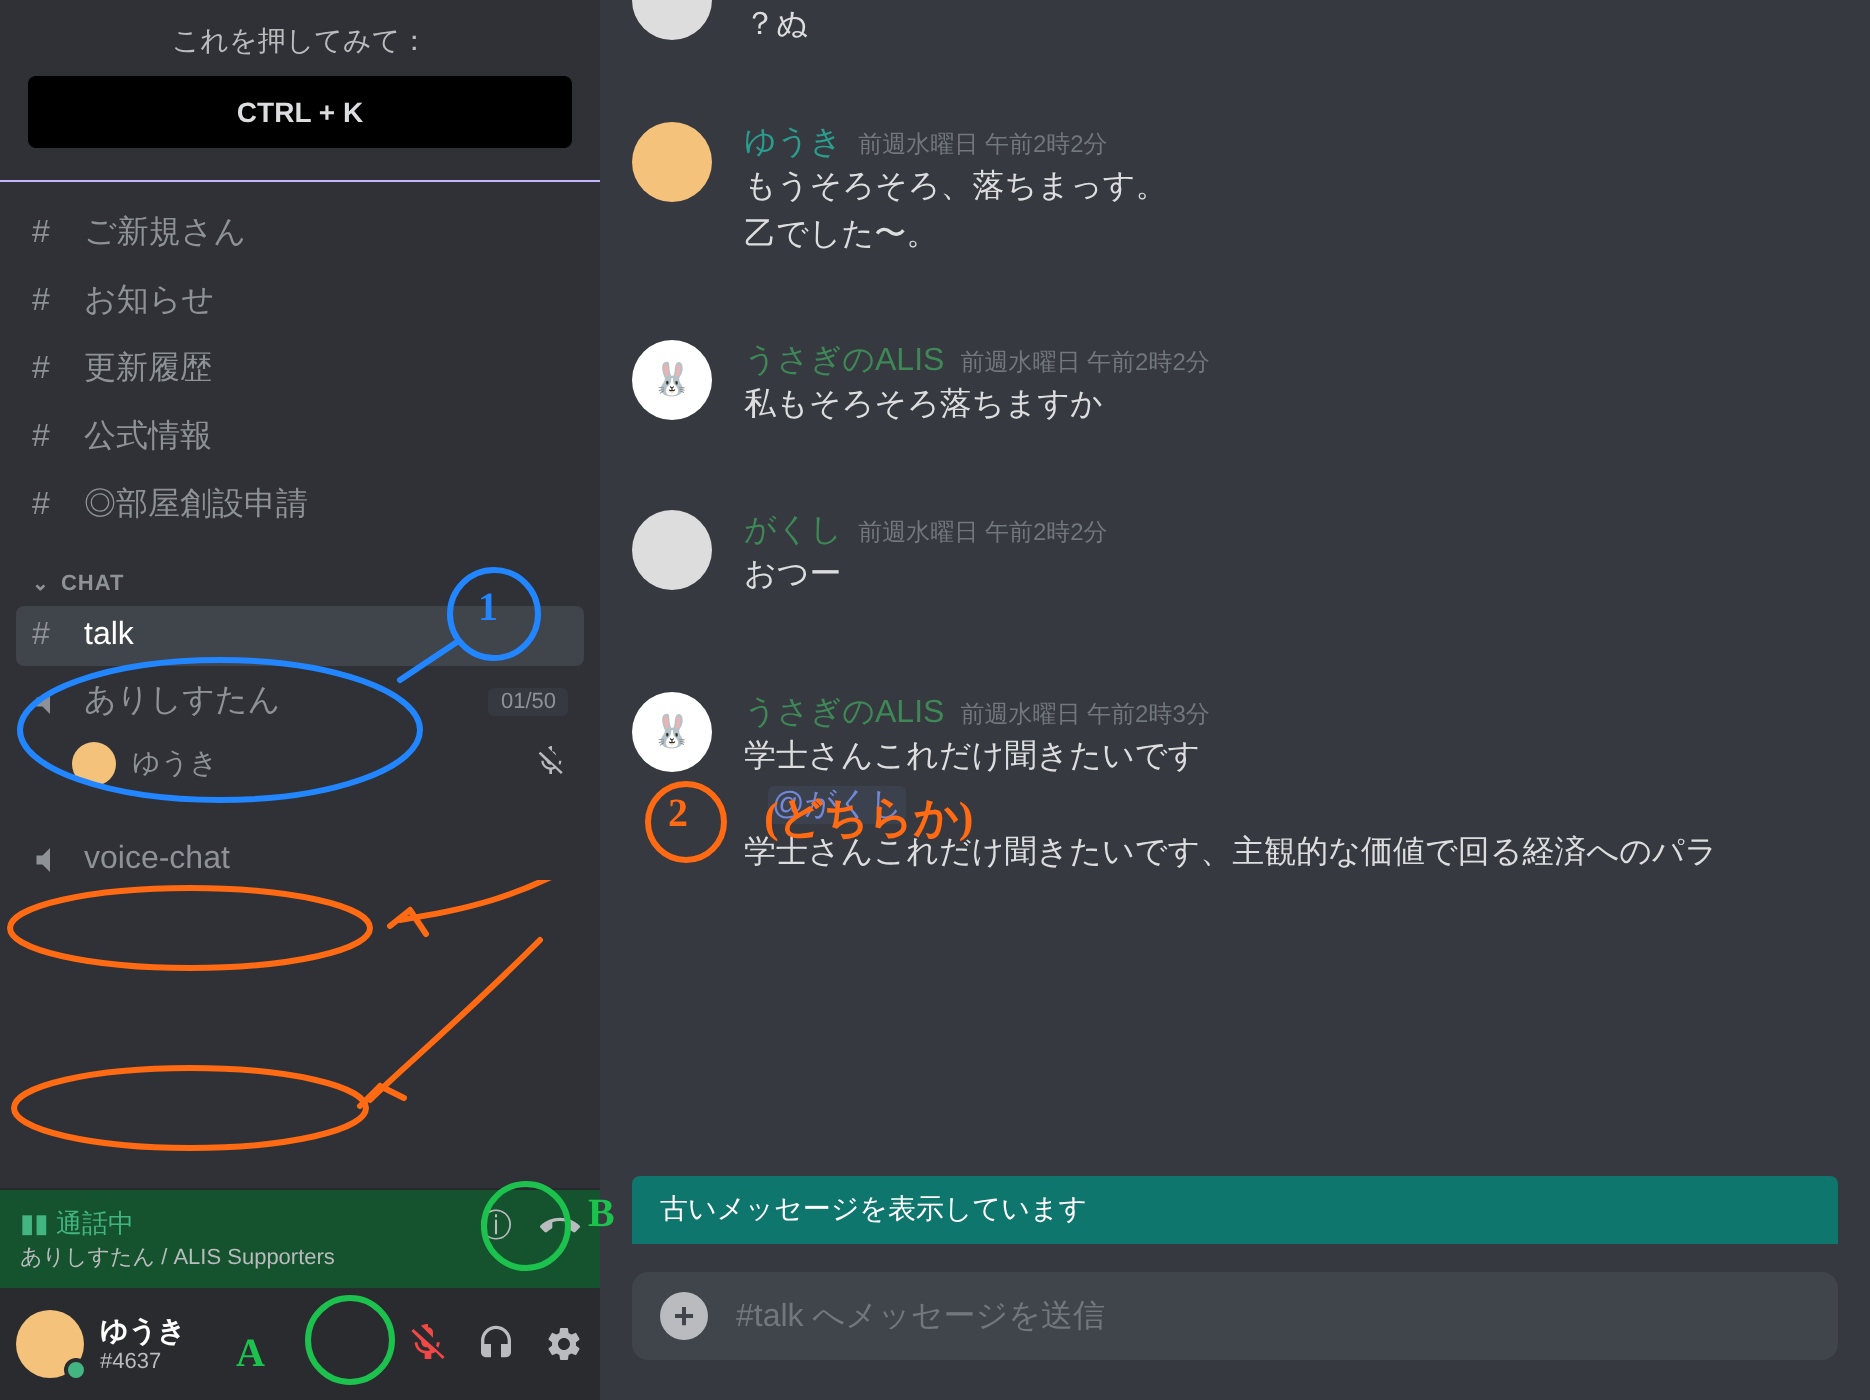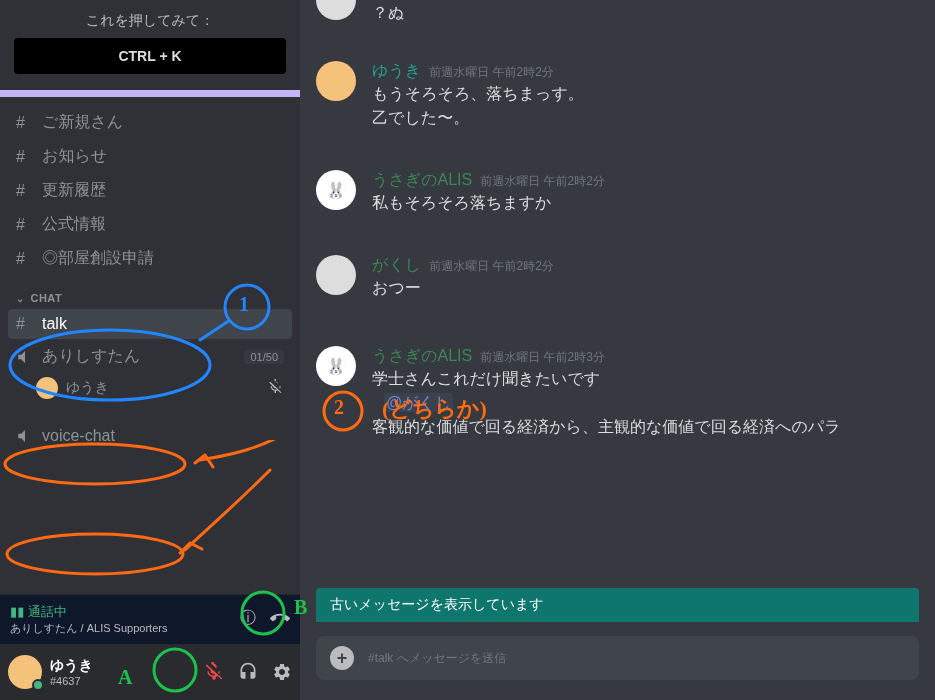--- a/index.html
+++ b/index.html
@@ -14,21 +14,21 @@
   position: relative;
 }
 .sidebar {
   width: 300px;
   background: #2f3136;
   display: flex;
   flex-direction: column;
 }
 .search-box {
   padding: 12px 14px 16px;
-  border-bottom: 7px solid #c4b5fd;
+  border-bottom: 1px solid #c4b5fd;
 }
 .search-hint {
   font-size: 14px;
   color: #b9bbbe;
   text-align: center;
   margin-bottom: 8px;
 }
 .shortcut-box {
   background: #000000;
   border-radius: 4px;
@@ -95,24 +95,24 @@
   color: #8e9297;
   font-size: 14px;
 }
 .vc-user .avatar {
   width: 22px; height: 22px; border-radius: 50%; margin-right: 8px;
   background: #f4c27a;
   display: inline-block;
 }
 .vc-user .mute-icon { margin-left: auto; color: #b9bbbe; }
 .connection-panel {
-  background: #0f172a;
+  background: #14532d;
   padding: 8px 10px;
   display: flex;
-  align-items: center;
+  align-items: flex-start;
   border-top: 1px solid #26282c;
 }
 .conn-left { flex: 1; }
 .conn-status {
   color: #43b581;
   font-size: 13px;
   font-weight: 500;
 }
 .conn-sub {
   color: #b9bbbe;
@@ -202,21 +202,21 @@
 }
 .plus-circle {
   width: 24px; height: 24px; border-radius: 50%;
   background: #b9bbbe;
   color: #40444b;
   display: flex; align-items: center; justify-content: center;
   font-size: 18px; font-weight: 700;
   margin-right: 14px;
   cursor: pointer;
 }
-.input-placeholder { color: #72767d; font-size: 12px; }
+.input-placeholder { color: #72767d; font-size: 16px; }
 
 
 .anno { position: absolute; pointer-events: none; }
 .anno-text {
   font-family: "Comic Sans MS", cursive;
   font-size: 20px;
   font-weight: 600;
 }
 .blue { color: #2186ff; stroke: #2186ff; }
 .orange { color: #ff6a13; stroke: #ff6a13; }
@@ -388,21 +388,21 @@
 
     <div class="msg" style="margin-top:32px;">
       <div class="avatar white-bunny">🐰</div>
       <div class="msg-body">
         <div class="msg-header">
           <span class="msg-user green">うさぎのALIS</span>
           <span class="msg-time">前週水曜日 午前2時3分</span>
         </div>
         <div class="msg-text">学士さんこれだけ聞きたいです</div>
         <div class="msg-text"><span class="mention">@がくし</span></div>
-        <div class="msg-text">客観的な価値で回る経済から、主観的な価値で回る経済へのパラ</div>
+        <div class="msg-text">学士さんこれだけ聞きたいです、主観的な価値で回る経済へのパラ</div>
       </div>
     </div>
   </div>
 
   <div class="old-banner">古いメッセージを表示しています</div>
 
   <div class="input-area">
     <div class="plus-circle">+</div>
     <div class="input-placeholder">#talk へメッセージを送信</div>
   </div>

